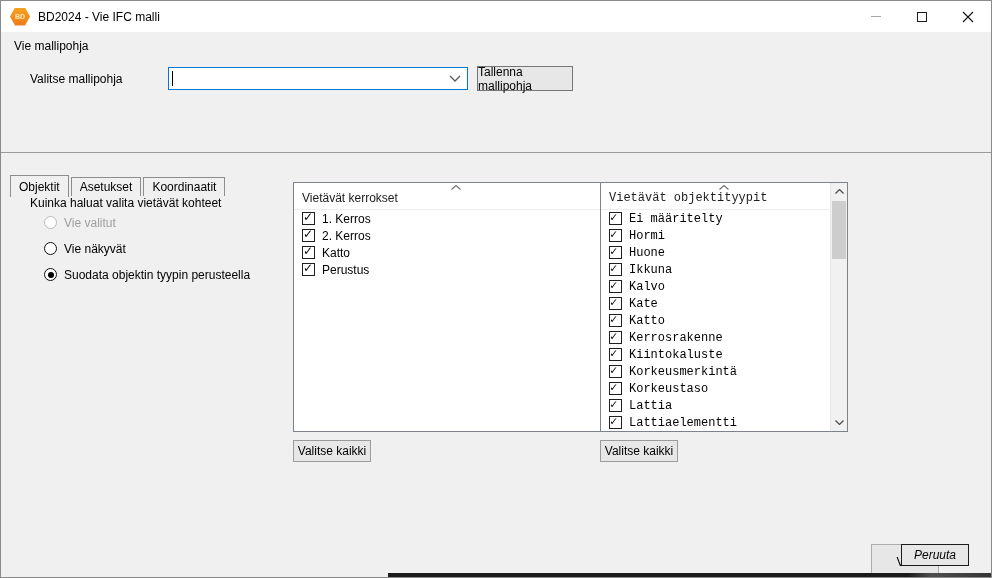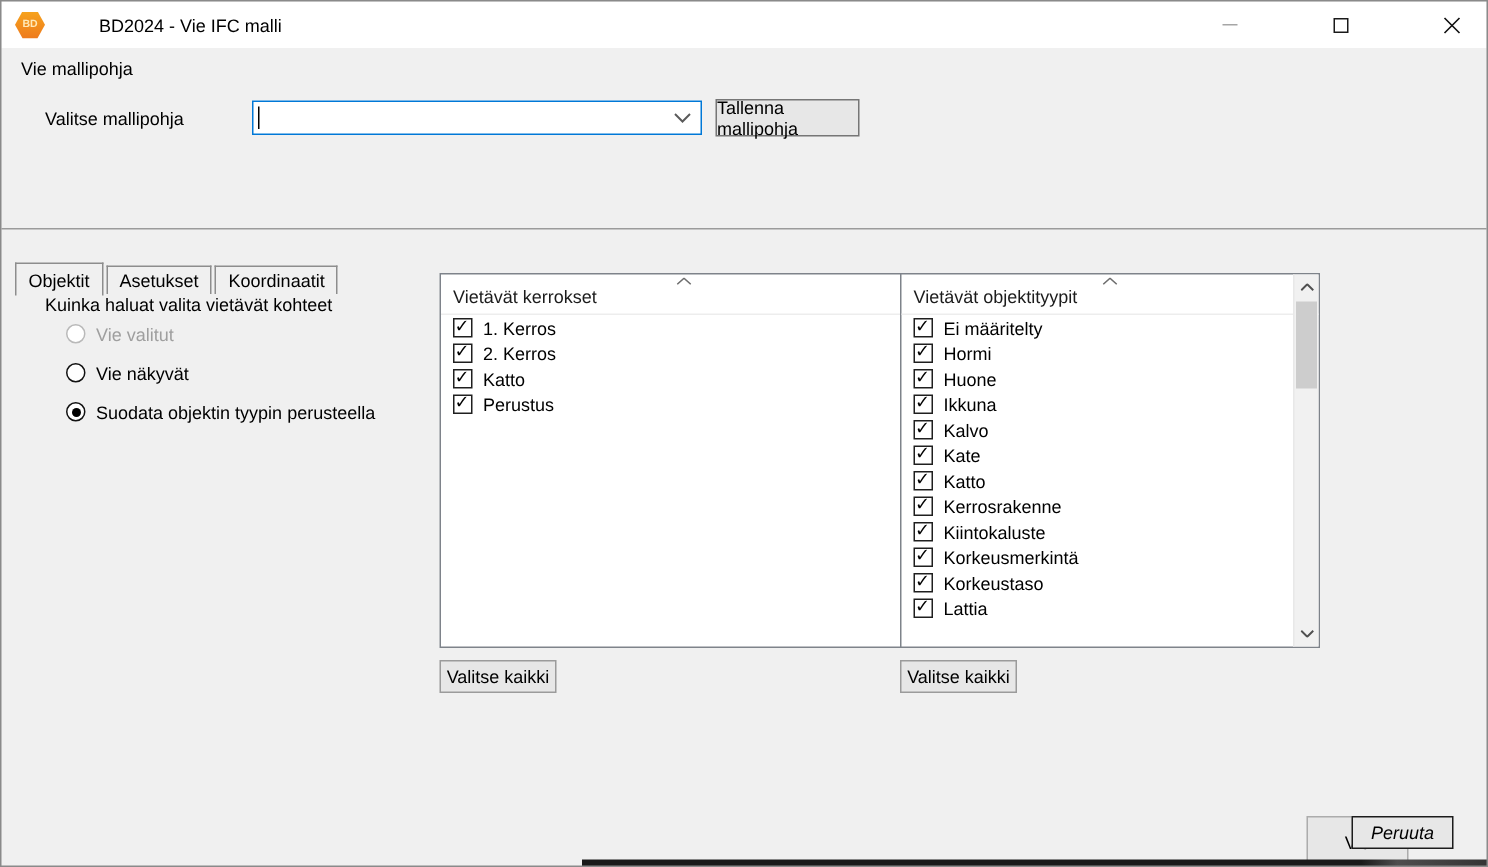--- a/index.html
+++ b/index.html
@@ -6,21 +6,21 @@
   html,body { margin:0; padding:0; }
   body {
     width:992px; height:578px; position:relative; overflow:hidden;
     background:#f0f0f0; color:#000;
     font-family:"Liberation Sans","DejaVu Sans",sans-serif; font-size:12px;
   }
   .frame { position:absolute; inset:0; border:1px solid #8a8a8a; pointer-events:none; z-index:200; }
 
   
   .titlebar { position:absolute; top:1px; left:1px; right:1px; height:31px; background:#fff;
-              display:flex; align-items:center; padding-left:9px;gap:28px; }
+              display:flex; align-items:center; padding-left:9px; }
   .bd-icon { width:20px; height:18px; clip-path:polygon(25% 0,75% 0,100% 50%,75% 100%,25% 100%,0 50%);
              background:linear-gradient(180deg,#f6a21d 0%,#ee7a1d 100%);
              color:#ffe9b8; font-size:7px; font-weight:bold;
              display:flex; align-items:center; justify-content:center; flex:none; }
   .title-text { margin-left:8px; flex:1; white-space:nowrap; }
   .win-btn { width:46px; height:31px; display:flex; align-items:center; justify-content:center; }
   .min-glyph { width:10px; height:0; border-top:1px solid #a6a6a6; }
   .max-glyph { width:10px; height:10px; border:1px solid #1a1a1a; background:transparent; }
 
   
@@ -54,21 +54,21 @@
   .option { display:flex; align-items:center; gap:7px; height:15px; margin-bottom:11px; }
   .radio { width:13px; height:13px; border-radius:50%; border:1px solid #111; background:#fff;
            position:relative; flex:none; }
   .option.selected .radio::after { content:""; position:absolute; inset:2.5px; border-radius:50%; background:#000; }
   .option.disabled .radio { border-color:#b9b9b9; }
   .option.disabled .option-label { color:#9f9f9f; }
 
   
   .listbox { position:absolute; background:#fff; border:1px solid #7e838a; }
   .listbox-floors { left:293px; top:182px; width:326px; height:250px; }
-  .listbox-types  { left:600px; top:182px; width:280px; height:250px; }
+  .listbox-types  { left:600px; top:182px; width:248px; height:250px;font-family:Liberation Mono, monospace; }
   .list-header { position:absolute; left:8px; top:8px; color:#1c1c1c; white-space:nowrap; }
   .chevron-top { position:absolute; top:2px; left:50%; transform:translateX(-50%); display:flex; }
   .header-sep { position:absolute; left:0; right:0; top:26px; border-top:1px solid #ededed; }
   .list-items { position:absolute; left:0; right:0; top:27px; }
   .listbox-types .list-items { right:17px; }
   .check-row { display:flex; align-items:center; height:17px; padding-left:8px; gap:7px; }
   .checkbox { width:13px; height:13px; border:1px solid #1f1f1f; background:#fff; position:relative; flex:none; }
   .check-row.checked .checkbox::after { content:"✓"; position:absolute; left:0px; top:-3px;
       font-size:12px; font-weight:bold; color:#000; }
 
@@ -240,20 +240,24 @@
       <div class="check-row checked">
         <span class="checkbox"></span>
         <span>Korkeustaso</span>
       </div>
 
       <div class="check-row checked">
         <span class="checkbox"></span>
         <span>Lattia</span>
       </div>
 
+      <div class="check-row checked">
+        <span class="checkbox"></span>
+        <span>Lattiaelementti</span>
+      </div>
     </div>
   <div class="scrollbar">
     <div class="sb-up">
       <svg width="9" height="5" viewBox="0 0 9 5">
           <polyline points="0.5,4.5 4.5,0.5 8.5,4.5" fill="none" stroke="#505050" stroke-width="1.3"></polyline>
         </svg>
     </div>
     <div class="sb-thumb"></div>
     <div class="sb-down">
       <svg width="9" height="5" viewBox="0 0 9 5">

